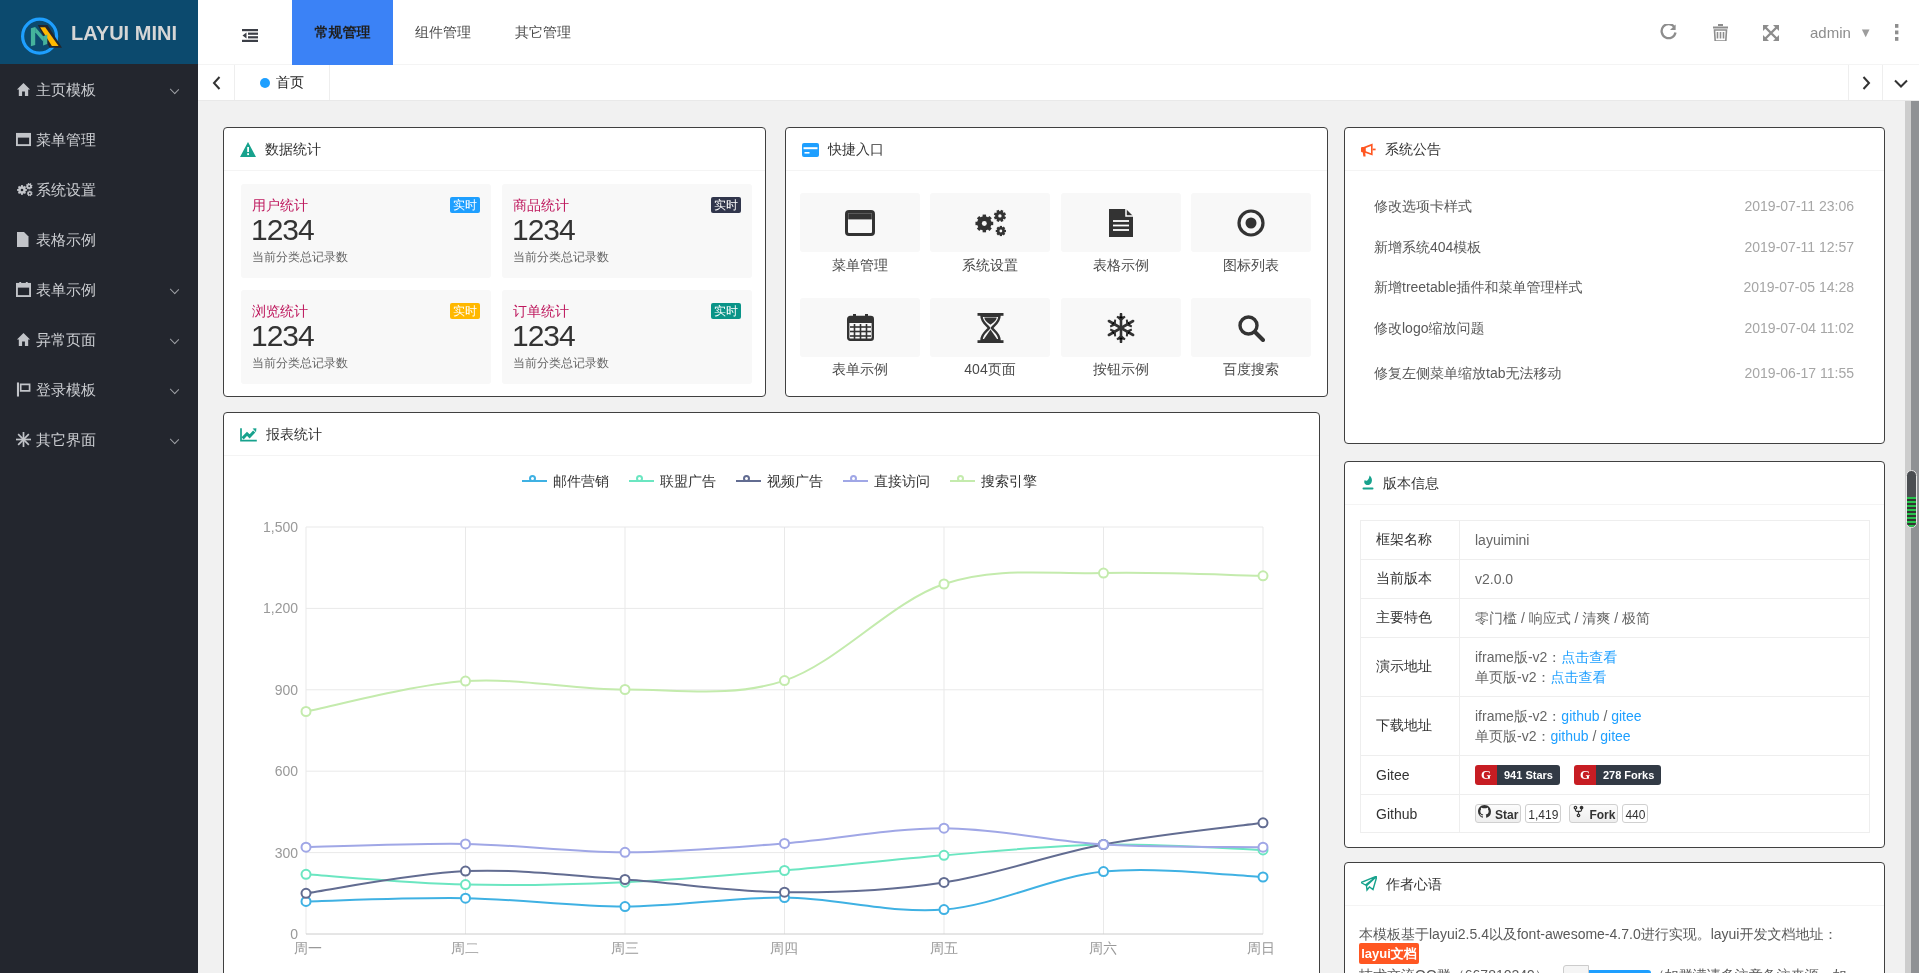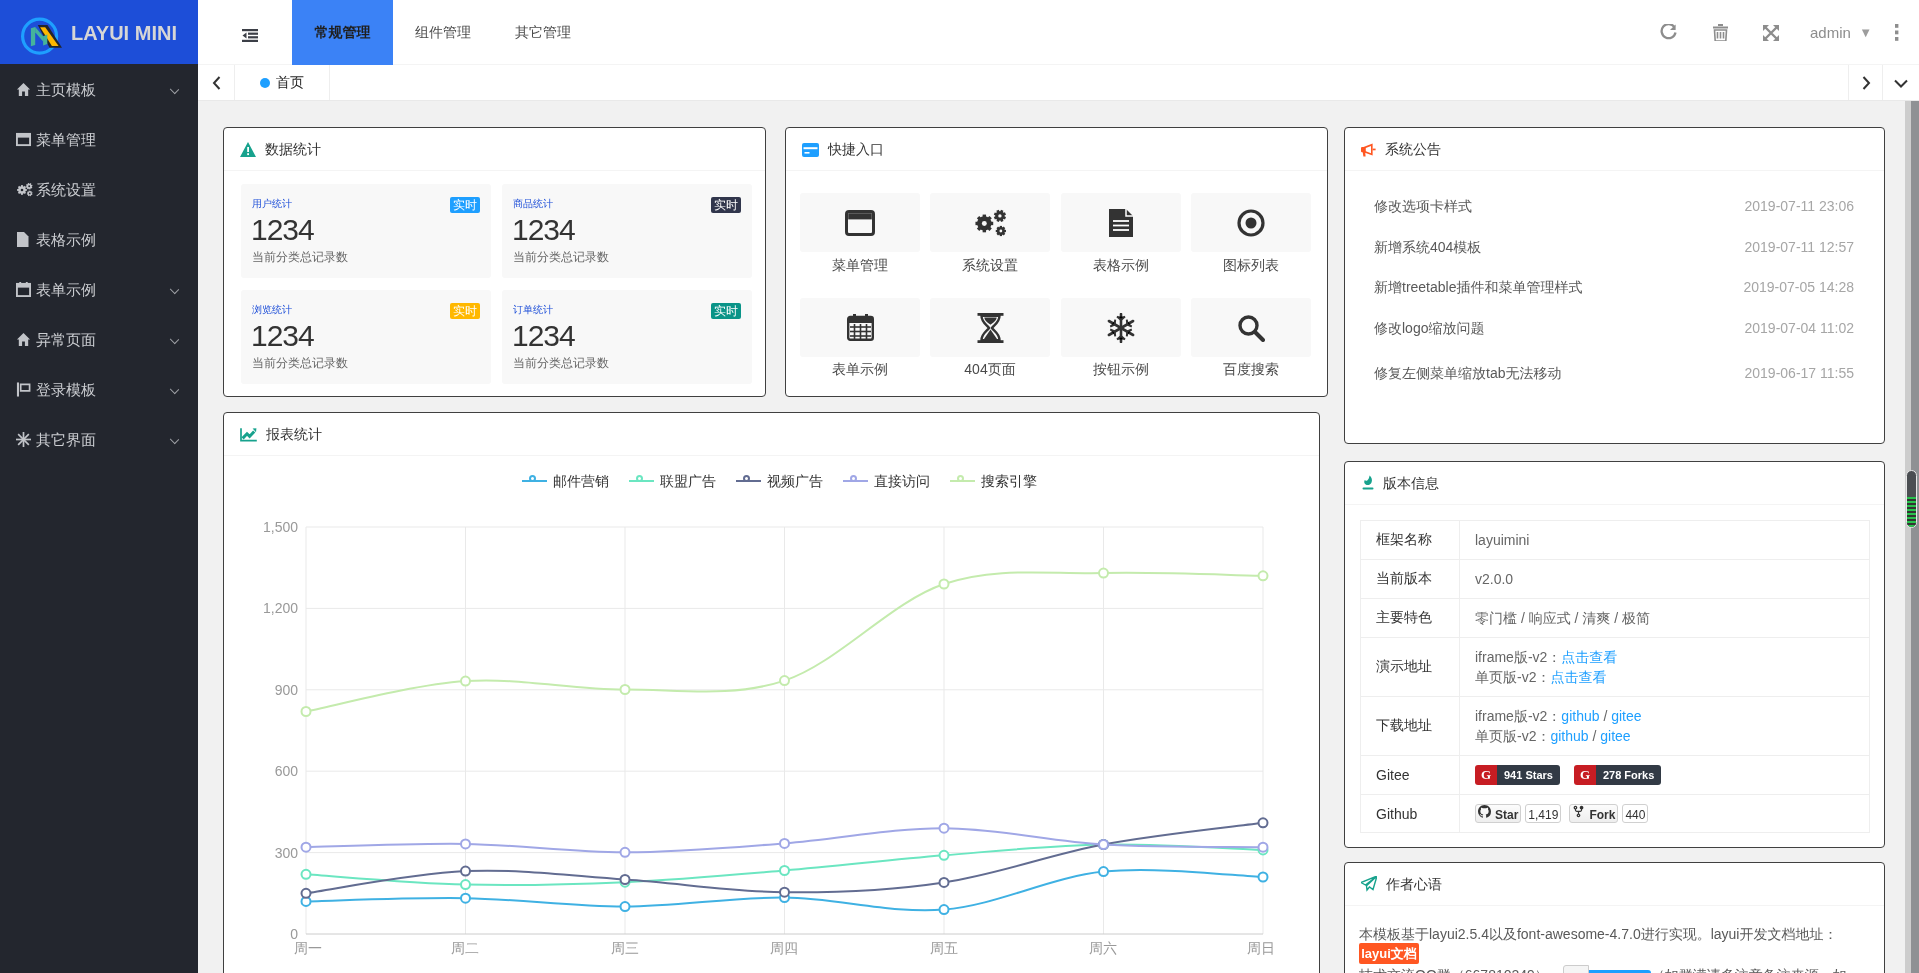--- a/index.html
+++ b/index.html
@@ -1,37 +1,37 @@
 <!DOCTYPE html>
 <html><head>
 <meta charset="utf-8">
 <style>
 *{margin:0;padding:0;box-sizing:border-box;}
 html,body{width:1919px;height:973px;overflow:hidden;}
 body{font-family:"Liberation Sans",sans-serif;position:relative;background:#fff;font-size:14px;color:#333;}
 
 #side{position:absolute;left:0;top:0;width:198px;height:973px;background:#23262e;}
-#logo{position:absolute;left:0;top:0;width:198px;height:64px;background:#1d4ed8;}
+#logo{position:absolute;left:0;top:0;width:198px;height:64px;background:#0c4a6e;}
 #side ul{list-style:none;position:absolute;top:65px;left:0;width:198px;}
 #side li{height:50px;line-height:50px;color:#ccced2;font-size:15px;position:relative;padding-left:36px;}
 #side li svg{position:absolute;left:16px;top:17px;}
 #side li .chev{position:absolute;right:20px;top:21px;width:7px;height:7px;border-right:1.5px solid #9fa1a6;border-bottom:1.5px solid #9fa1a6;transform:rotate(45deg) scale(1,0.9);}
 
 #hd{position:absolute;left:198px;top:0;width:1721px;height:65px;background:#fff;border-bottom:1px solid #f4f4f4;}
 .hdtab{position:absolute;top:0;height:65px;line-height:65px;text-align:center;font-size:14px;color:#4c4c4c;}
 .hdicon{position:absolute;top:0;height:65px;display:flex;align-items:center;justify-content:center;color:#8d8d8d;}
 
 #tb{position:absolute;left:198px;top:65px;width:1721px;height:36px;background:#fff;border-bottom:1px solid #e9e9e9;}
 
 #ct{position:absolute;left:198px;top:101px;width:1721px;height:872px;background:#f1f1f1;}
 .card{position:absolute;background:#fff;border:1px solid #404040;border-radius:4px;}
 .chead{position:absolute;left:0;top:0;right:0;height:43px;border-bottom:1px solid #f4f4f4;line-height:42px;font-size:14px;color:#333;}
 .chead svg{vertical-align:-3px;margin:0 9px 0 16px;}
 .mini{position:absolute;background:#f8f8f8;border-radius:3px;}
-.mini .t1{position:absolute;left:11px;top:13px;font-size:10px;color:#1d4ed8;}
+.mini .t1{position:absolute;left:11px;top:13px;font-size:14px;color:#be185d;}
 .mini .num{position:absolute;left:10px;top:29px;font-size:30px;color:#333;letter-spacing:-1px;}
 .mini .cap{position:absolute;left:11px;top:65px;font-size:12px;color:#666;}
 .badge{position:absolute;right:11px;top:13px;height:16px;line-height:16px;padding:0 3px;border-radius:2px;color:#fff;font-size:12px;}
 .qbox{position:absolute;width:120px;height:59px;background:#f8f8f8;border-radius:3px;display:flex;align-items:center;justify-content:center;}
 .qtxt{position:absolute;width:120px;text-align:center;font-size:14px;color:#4a4a4a;}
 .ann{position:absolute;left:29px;right:30px;height:20px;line-height:20px;font-size:14px;color:#595959;}
 .ann .dt{float:right;color:#a6a6a6;font-size:14px;}
 a.lk{color:#1e9fff;text-decoration:none;}
 .lgi{position:relative;display:inline-block;height:14px;line-height:15px;margin:0 10px;padding-left:31px;color:#333;}
 .lgi i{position:absolute;left:0;top:6px;width:25px;height:2px;}

